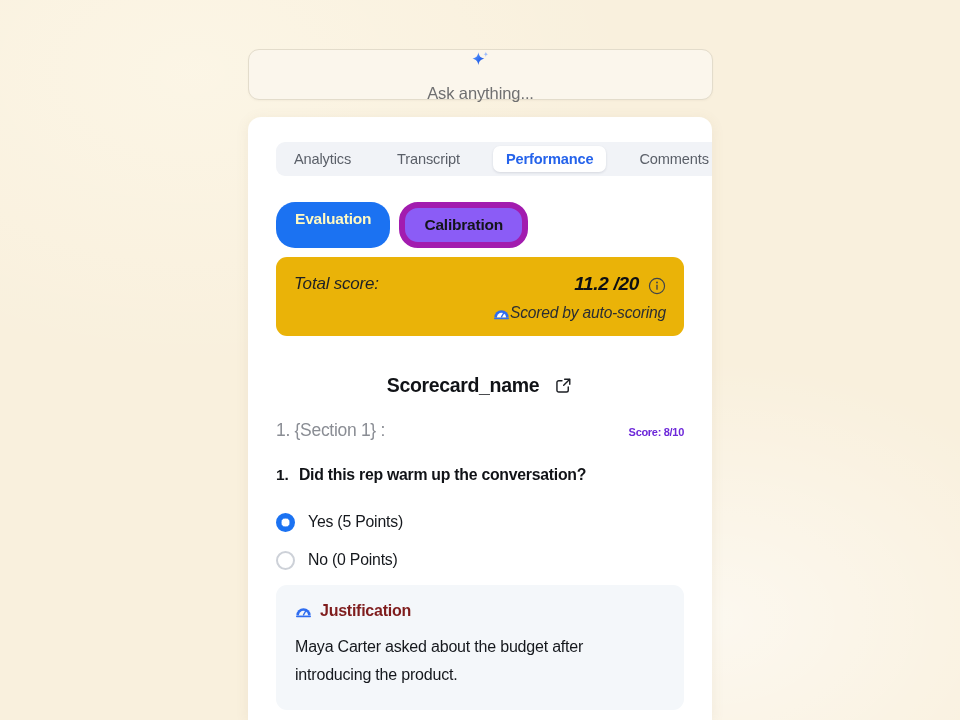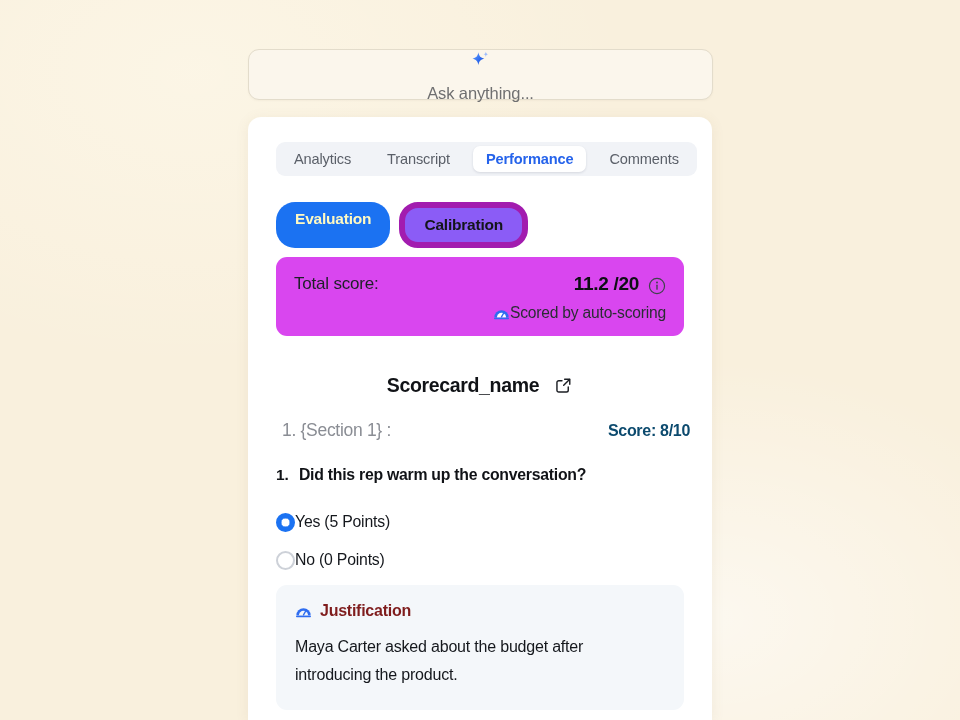--- a/index.html
+++ b/index.html
@@ -67,21 +67,21 @@
   
   .tabstrip {
     position: absolute;
     left: 28px;
     top: 25px;
     background: #f1f3f7;
     border-radius: 9px;
     display: flex;
     align-items: center;
     padding: 4px 5px;
-    gap: 10px;
+    gap: 20px;
   }
   .tab {
     font-size: 14.6px;
     color: #5a5f68;
     padding: 5px 13px;
     border-radius: 7px;
     white-space: nowrap;
     letter-spacing: -0.15px;
   }
   .tab.active {
@@ -109,23 +109,24 @@
   }
   .pill.primary { background: #1b72f2; color: #fef9c3; }
   .pill.ghost  { background: #8b5cf6; color: #13151a; border: 6px solid #a21caf; }
 
   
   .score-card {
     position: absolute;
     left: 28px;
     top: 140px;
     width: 408px;
-    background: #d946ef;
+    background: #eab308;
     border-radius: 11px;
     padding: 16px 18px 14px 18px;
+    font-style: italic;
   }
   .score-top {
     display: flex;
     align-items: center;
     justify-content: space-between;
   }
   .score-label {
     font-size: 17px;
     color: #1d2026;
     letter-spacing: -0.2px;
@@ -171,36 +172,36 @@
     font-size: 19.5px;
     font-weight: 700;
     color: #111317;
     letter-spacing: -0.35px;
   }
   .extlink-icon { width: 19px; height: 19px; display: block; }
 
   
   .section-row {
     position: absolute;
-    left: 34px;
+    left: 28px;
     width: 408px;
     top: 303px;
     display: flex;
     align-items: baseline;
     justify-content: space-between;
   }
   .section-name {
     font-size: 17.5px;
     color: #8a8d94;
     letter-spacing: -0.3px;
   }
   .section-score {
-    font-size: 16px;
-    font-weight: 700;
-    color: #0c4a6e;
+    font-size: 11px;
+    font-weight: 700;
+    color: #6d28d9;
     letter-spacing: -0.3px;
   }
 
   
   .question-row {
     position: absolute;
     left: 28px;
     top: 349px;
     display: flex;
     gap: 10px;
@@ -216,20 +217,21 @@
     font-weight: 700;
     color: #111317;
     letter-spacing: -0.25px;
   }
 
   
   .options { position: absolute; left: 28px; top: 386px; width: 408px; }
   .option {
     display: flex;
     align-items: center;
+    gap: 13px;
     height: 38px;
   }
   .radio {
     width: 19px; height: 19px;
     border-radius: 50%;
     flex: none;
     position: relative;
     border: 2px solid #cdd1d8;
     background: #ffffff;
   }

